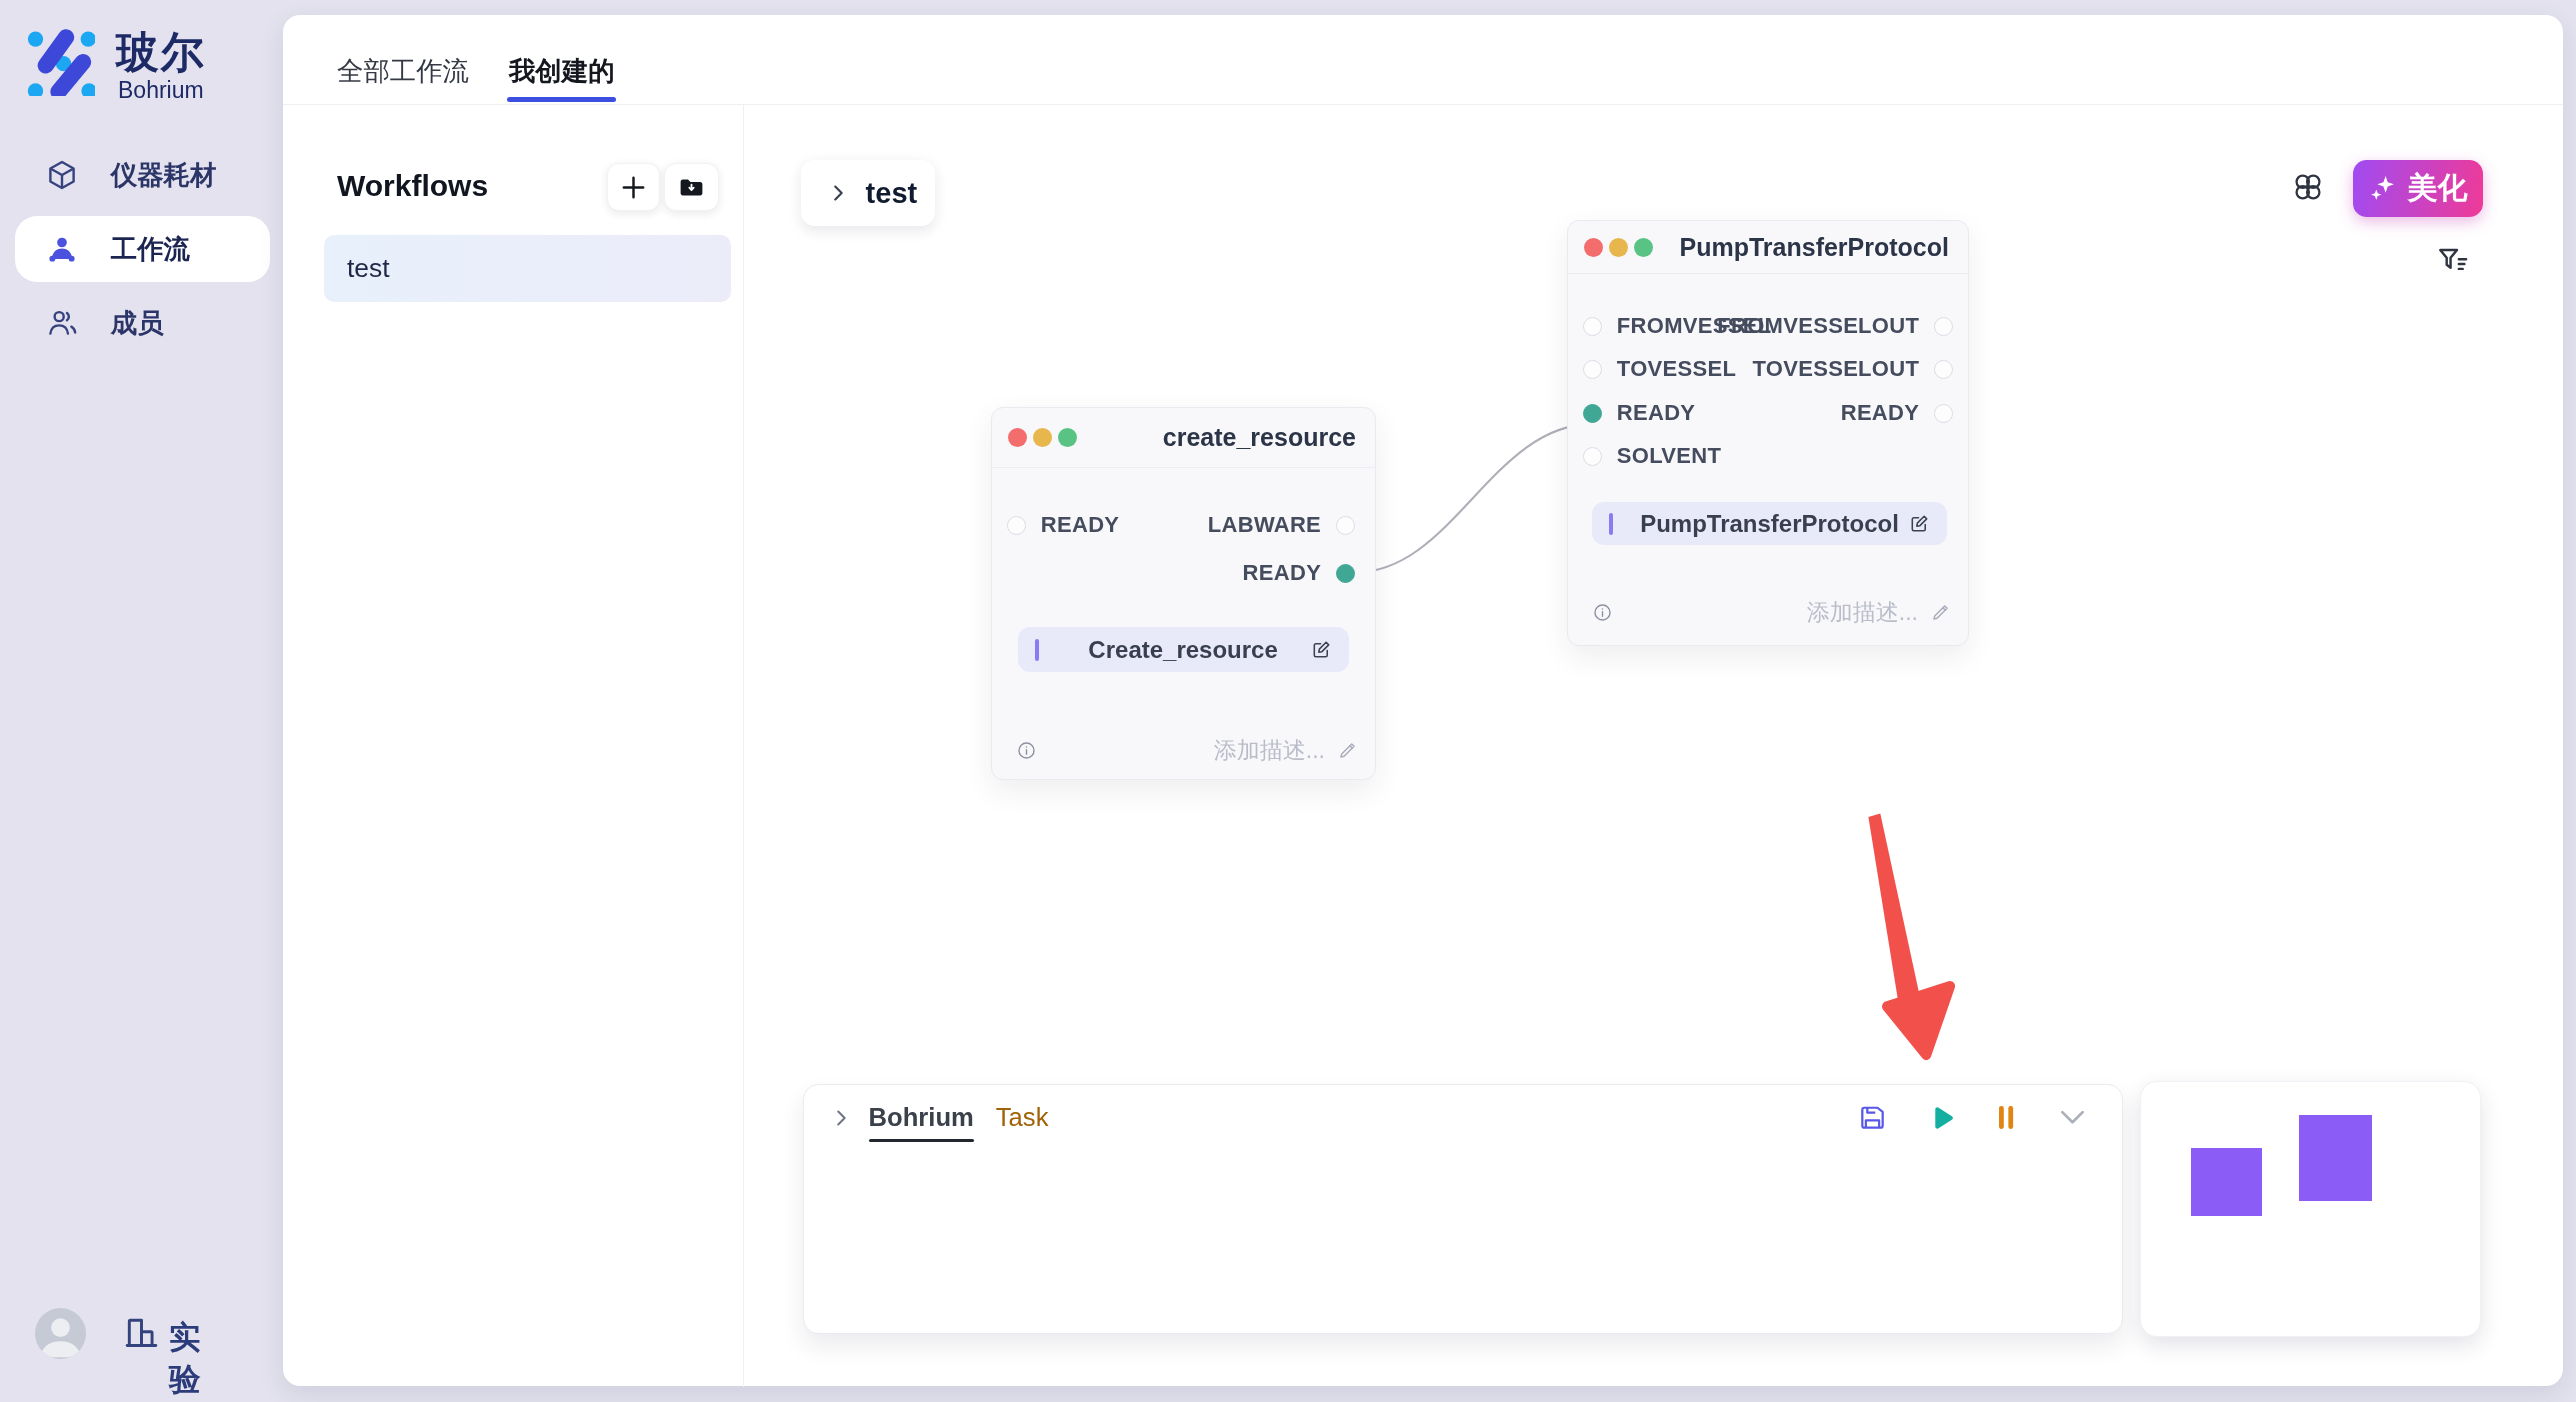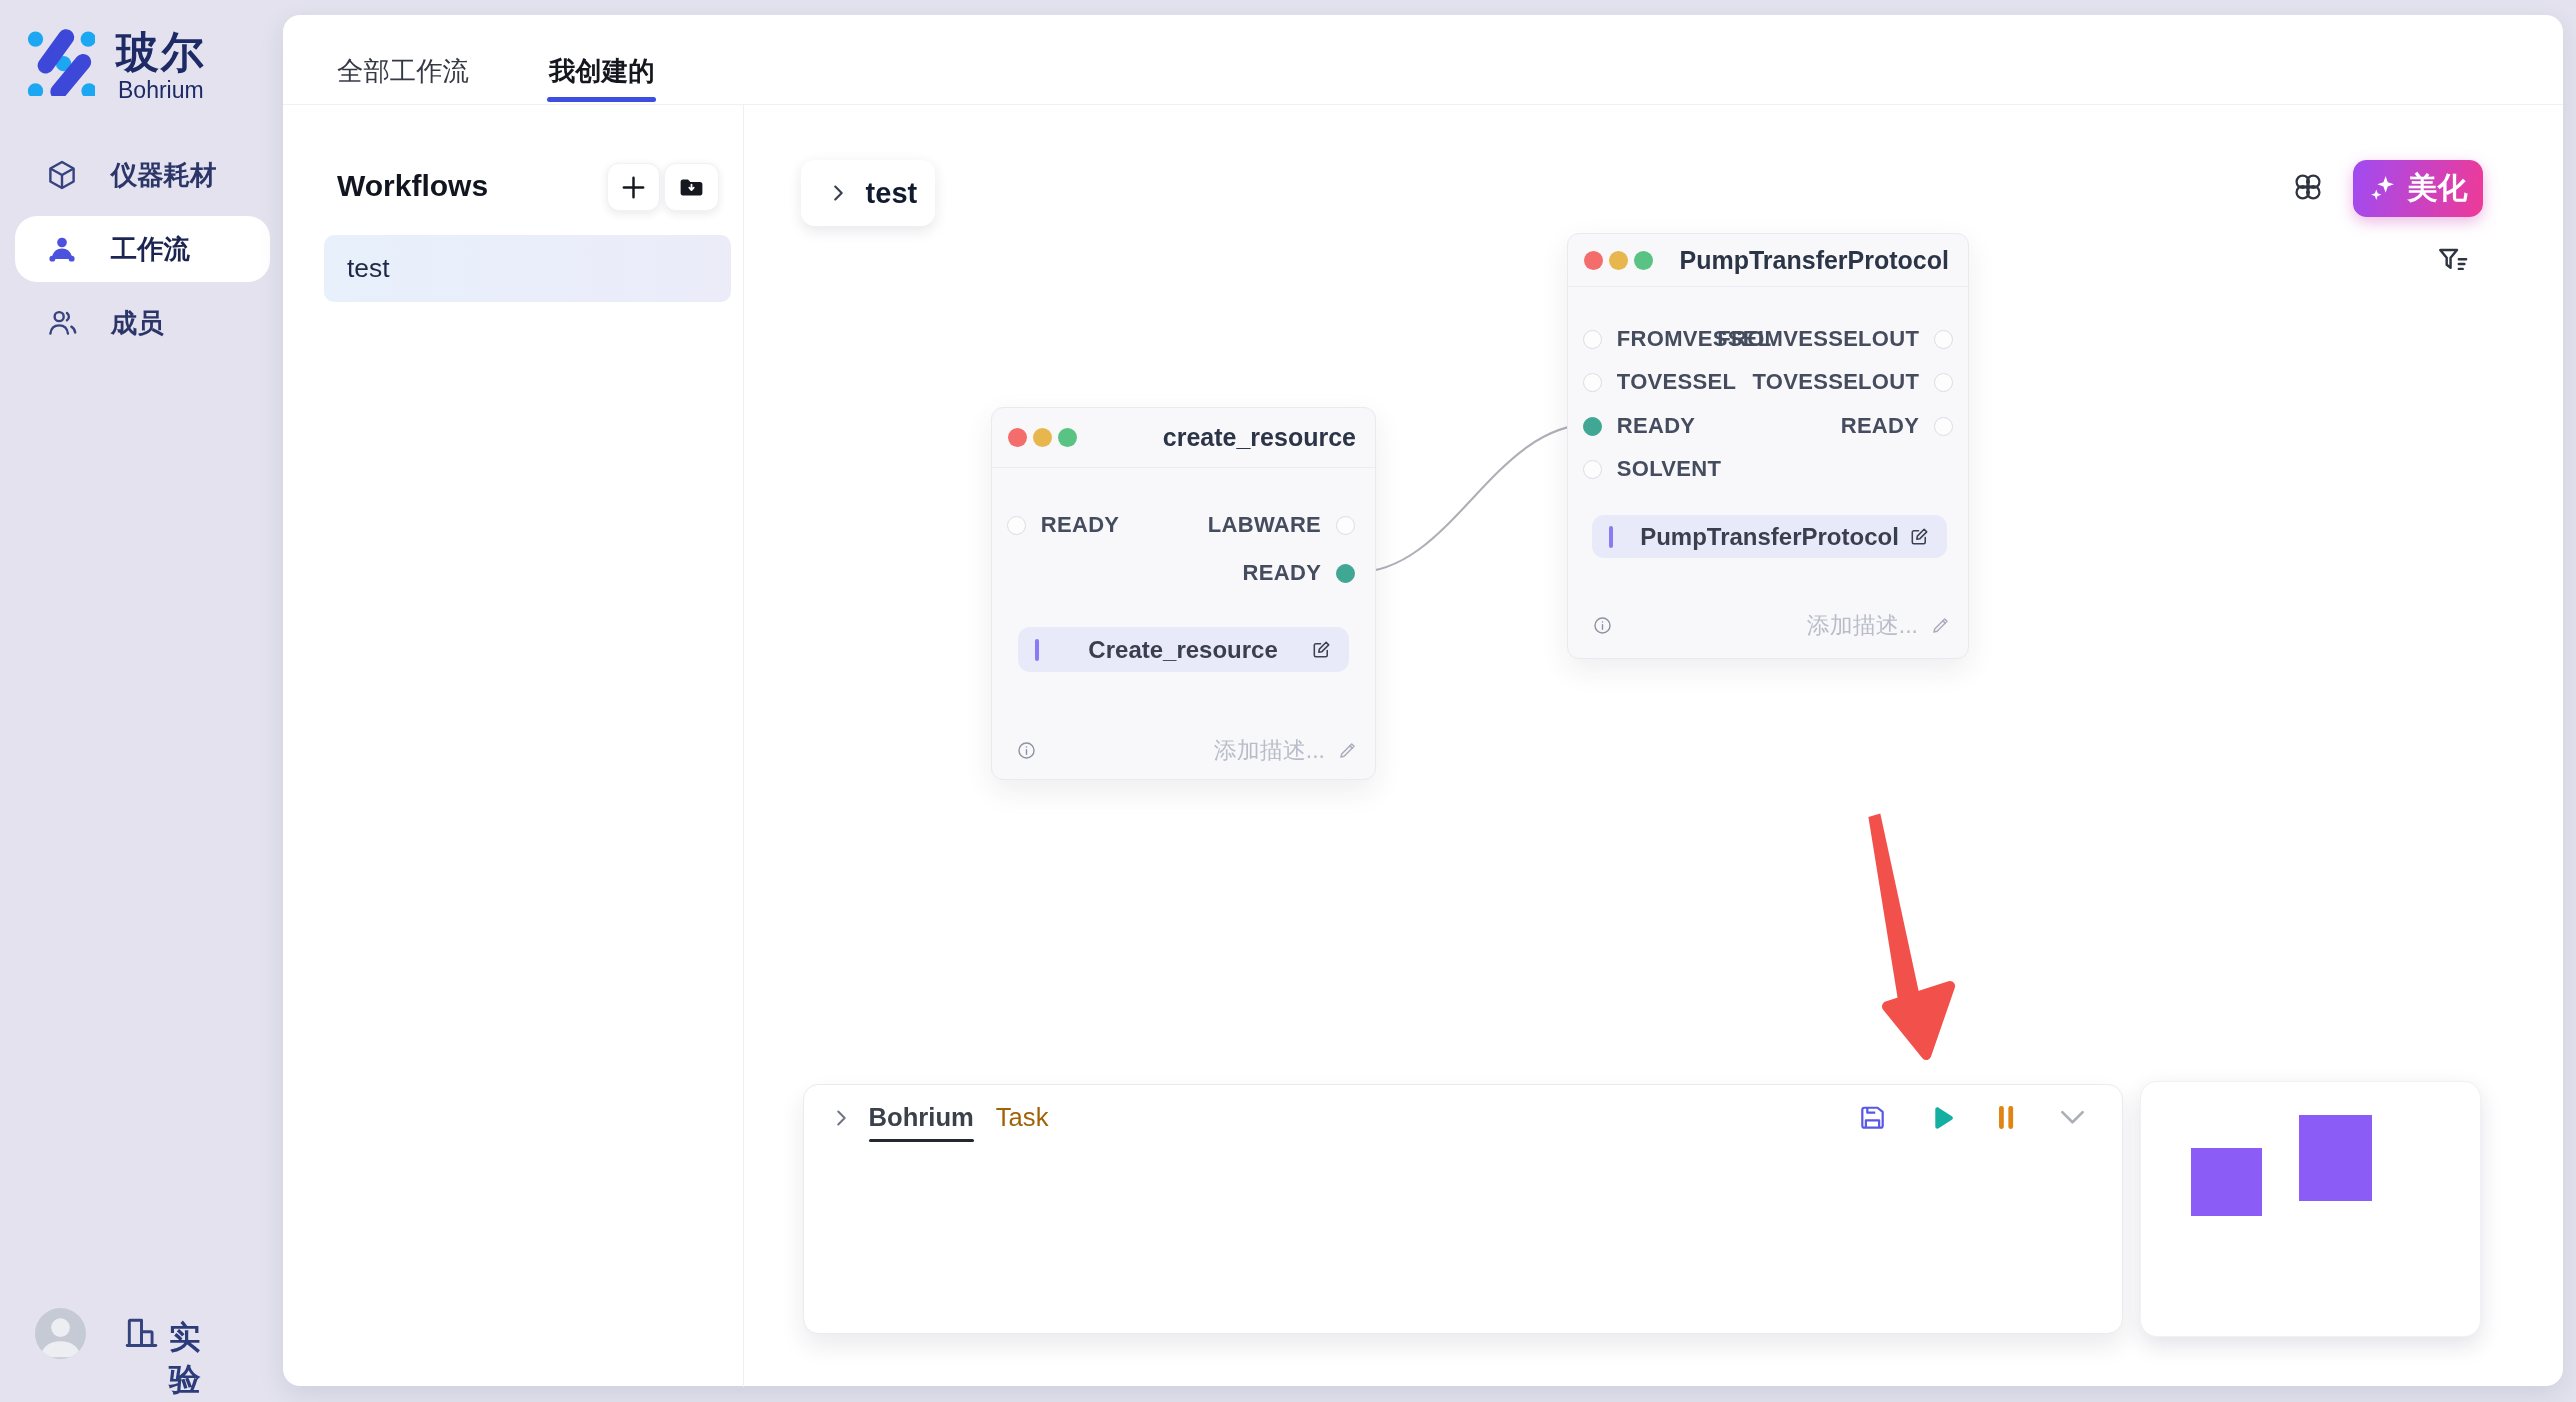--- a/index.html
+++ b/index.html
@@ -27,21 +27,21 @@
     padding-left:30px;gap:31.5px;border-radius:22px;color:var(--navy);font-size:26.4px;font-weight:600;cursor:pointer}
   .nav-item.active{background:#fff;color:#1C2552;font-weight:700}
   .nav-item svg{flex:none}
   .side-footer{position:absolute;left:0;top:1302px;width:230px;height:68px}
   .avatar{position:absolute;left:35px;top:6px;width:51px;height:51px;border-radius:50%;background:#C5CAD5;overflow:hidden}
   .bld-icon{position:absolute;left:122px;top:11px}
   .workspace-label{position:absolute;left:169px;top:14.5px;font-size:31.5px;font-weight:600;color:#2C3B79}
   
   .main-card{position:absolute;left:283px;top:15.3px;width:2280px;height:1371px;background:#fff;
     border-radius:17px;box-shadow:0 8.5px 25.6px rgba(40,40,80,.10)}
-  .tabs{position:absolute;left:337px;top:15.3px;height:89px;display:flex;align-items:flex-end;gap:80px;padding-bottom:15.3px}
+  .tabs{position:absolute;left:337px;top:15.3px;height:89px;display:flex;align-items:flex-end;gap:40px;padding-bottom:15.3px}
   .tab{font-size:26.4px;color:#343944;position:relative;cursor:pointer}
   .tab.active{color:var(--ink);font-weight:700}
   .tab.active::after{content:"";position:absolute;left:-1.7px;right:-1.7px;bottom:-12.8px;height:5.1px;border-radius:2.6px;background:var(--tab-underline)}
   .tabs-border{position:absolute;left:283px;top:104px;width:2280px;height:0.9px;background:#EFEFF4}
   .panel-divider{position:absolute;left:743px;top:105px;width:0.9px;height:1282px;background:#EFEFF4}
   
   .wf-title{position:absolute;left:337px;top:169px;font-size:30px;font-weight:800;color:#10151F}
   .icon-btn{position:absolute;top:163px;height:48px;background:#fff;border:0.9px solid #F1F1F6;border-radius:12px;
     box-shadow:0 2.6px 8.5px rgba(30,30,60,.09);display:flex;align-items:center;justify-content:center;cursor:pointer}
   .wf-item{position:absolute;left:324px;top:235px;width:407px;height:67px;border-radius:10.2px;
@@ -260,21 +260,21 @@
     <span class="desc">添加描述...</span>
     <span class="pencil-ic">
       <svg width="21" height="21" viewBox="0 0 24 24" fill="none" stroke="currentColor" stroke-width="1.7" stroke-linecap="round" stroke-linejoin="round">
         <path d="M4.5 19.5l.9-3.6L16.8 4.5l2.7 2.7L8.1 18.6l-3.6.9z"></path>
           <path d="M14.7 6.6l2.7 2.7"></path>
       </svg>
     </span>
   </div>
 </div>
 
-<div class="node" style="left:1567px;top:233px;width:402px;height:426px">
+<div class="node" style="left:1567px;top:220px;width:402px;height:426px">
   <div class="node-header" style="height:53px">
     <span class="dot red"></span>
     <span class="dot yellow"></span>
     <span class="dot green"></span>
     <span class="node-title">PumpTransferProtocol</span>
   </div>
   <div class="port left" style="left:15.3px;top:105px">
     <span class="port-dot"></span>
     <span>FROMVESSEL</span>
   </div>

